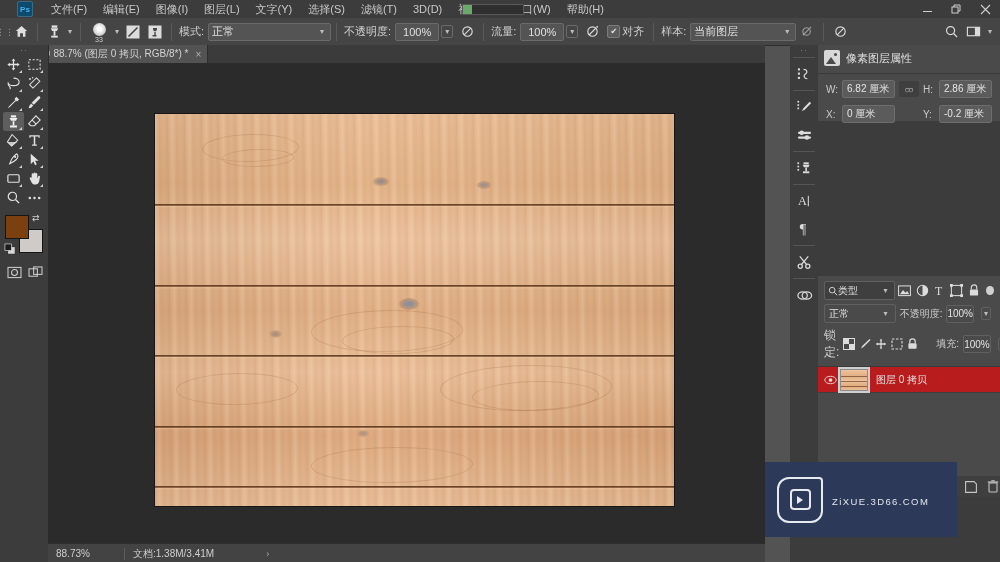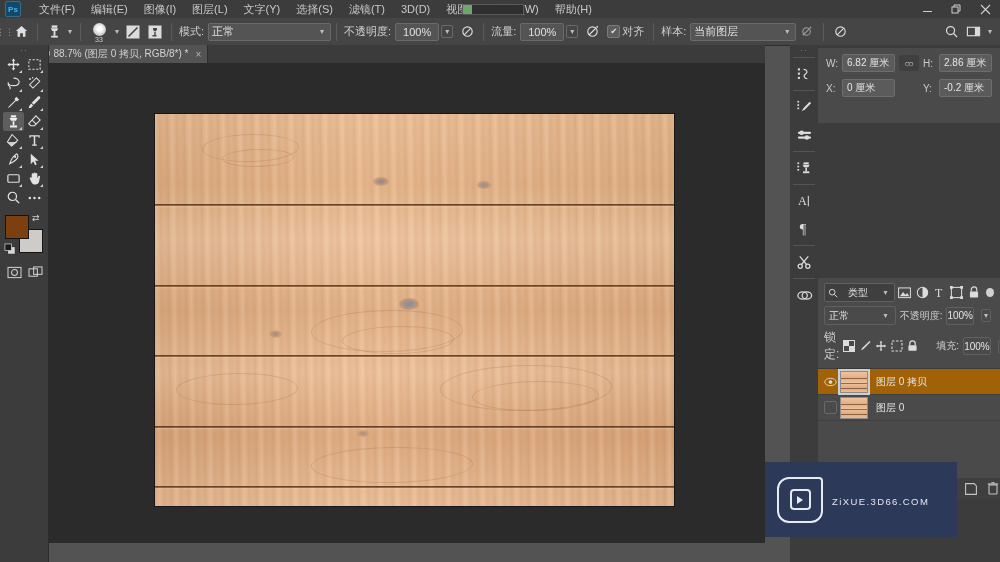--- a/index.html
+++ b/index.html
@@ -7,21 +7,21 @@
     width:1000px;height:562px;overflow:hidden;
     background:#535353;
     font-family:"Liberation Sans","DejaVu Sans",sans-serif;
     font-size:11px;color:#c8c8c8;
     -webkit-font-smoothing:antialiased;
   }
   .app{position:relative;width:1000px;height:562px;}
 
   
   .titlebar{position:absolute;left:0;top:0;width:1000px;height:18px;background:#3c3c3c;display:flex;align-items:center;}
-  .ps-logo{width:14px;height:14px;margin-left:5px;background:#0c4a6e;border:1px solid #3d6a85;color:#4fb0e8;
+  .ps-logo{width:14px;height:14px;margin-left:17px;background:#0c4a6e;border:1px solid #3d6a85;color:#4fb0e8;
            font-size:8px;font-weight:bold;display:flex;align-items:center;justify-content:center;border-radius:2px;}
   .menu{display:flex;align-items:center;margin-left:10px;}
   .menu-item{padding:2px 8px;font-size:11px;color:#c9c9c9;white-space:nowrap;}
   .progressbar{position:absolute;left:462px;top:4px;width:60px;height:9px;background:#2f2f2f;border:1px solid #5a5a5a;border-radius:1px;}
   .progressbar i{display:block;width:9px;height:100%;background:#6ca86c;}
   .wincontrols{position:absolute;right:0;top:0;height:18px;display:flex;align-items:center;}
   .wc{width:29px;height:18px;display:flex;align-items:center;justify-content:center;color:#cfcfcf;font-size:11px;}
   .wc svg{display:block;}
 
   
@@ -114,37 +114,37 @@
   .prop-row{display:flex;align-items:center;padding:0 8px 7px 8px;gap:4px;}
   .prop-lab{width:12px;font-size:10px;color:#cacaca;}
   .prop-field{flex:1;height:16px;background:#5b5b5b;border:1px solid #6d6d6d;border-radius:2px;
               display:flex;align-items:center;padding:0 4px;font-size:10px;color:#e6e6e6;}
   .link-btn{width:20px;height:16px;background:#3f3f3f;border-radius:2px;display:flex;align-items:center;
             justify-content:center;color:#c8c8c8;font-size:9px;}
 
   
   .lay-filter{display:flex;align-items:center;gap:3px;padding:5px 6px 4px 6px;}
   .lay-kind{width:74px;height:17px;background:#3f3f3f;border:1px solid #606060;border-radius:2px;
-            display:flex;align-items:center;padding:0 3px;gap:10px;font-size:10px;color:#dcdcdc;}
+            display:flex;align-items:center;padding:0 3px;gap:0;font-size:10px;color:#dcdcdc;}
   .lay-kind .v{flex:1;}
   .lf-ico{width:17px;height:17px;display:flex;align-items:center;justify-content:center;color:#dcdcdc;}
   .lay-toggle{width:9px;height:9px;border-radius:50%;background:#d0d0d0;margin-left:2px;}
   .lay-blend{display:flex;align-items:center;gap:4px;padding:0 6px 4px 6px;}
   .blend-sel{width:96px;height:17px;background:#4a4a4a;border:1px solid #606060;border-radius:2px;
              display:flex;align-items:center;padding:0 4px;font-size:10px;color:#e4e4e4;}
   .blend-sel .v{flex:1;}
   .opa-lab{font-size:10px;color:#cdcdcd;white-space:nowrap;}
   .opa-val{width:32px;height:16px;background:#4a4a4a;border:1px solid #606060;border-radius:2px;
            display:flex;align-items:center;justify-content:center;font-size:10px;color:#e4e4e4;}
   .lay-lock{display:flex;align-items:center;gap:4px;padding:0 6px 5px 6px;}
   .lock-lab{font-size:12px;color:#cdcdcd;}
   .lock-ico{width:14px;height:14px;display:flex;align-items:center;justify-content:center;color:#dcdcdc;}
   .layer-list{border-top:1px solid #3a3a3a;}
   .layer-row{height:25px;display:flex;align-items:center;border-bottom:1px solid #3f3f3f;padding-left:4px;}
-  .layer-row.selected{background:#a16207;}
+  .layer-row.selected{background:#b91c1c;}
   .eye{width:16px;height:16px;display:flex;align-items:center;justify-content:center;color:#dcdcdc;}
   .eye-empty{width:11px;height:11px;border:1px solid #6a6a6a;border-radius:2px;}
   .thumb{width:26px;height:20px;margin-left:2px;border:1px solid #8c8c8c;position:relative;overflow:hidden;
     background:linear-gradient(180deg,#eec49e 0%,#e3ae83 30%,#edc49f 55%,#dfa97d 80%,#ebbd95 100%);}
   .thumb.sel-frame{outline:2px solid #cfcfcf;outline-offset:0px;}
   .thumb .ln{position:absolute;left:0;right:0;height:1px;background:rgba(90,50,20,0.6);}
   .layer-name{margin-left:8px;font-size:10px;color:#e6e6e6;}
   .lay-footer{position:absolute;left:0;bottom:0;width:182px;height:21px;background:#3f3f3f;
               display:flex;align-items:center;justify-content:flex-end;gap:8px;padding-right:8px;color:#c4c4c4;}
   .lf-btn{width:14px;height:14px;display:flex;align-items:center;justify-content:center;}
@@ -477,20 +477,26 @@
         <div class="grain" style="left:30%;top:50%;width:150px;height:40px;transform:rotate(-1deg);"></div>
         <div class="grain" style="left:36%;top:54%;width:110px;height:26px;transform:rotate(-1deg);"></div>
         <div class="grain" style="left:55%;top:64%;width:170px;height:44px;transform:rotate(-1deg);"></div>
         <div class="grain" style="left:61%;top:68%;width:125px;height:28px;transform:rotate(-1deg);"></div>
         <div class="grain" style="left:4%;top:66%;width:120px;height:30px;transform:rotate(-1deg);"></div>
         <div class="grain" style="left:30%;top:85%;width:160px;height:34px;transform:rotate(-0.8deg);"></div>
       </div>
     </div>
   </div>
 
+  <div class="statusbar">
+    <div class="sb-zoom">88.73%</div>
+    <div class="sb-div"></div>
+    <div class="sb-doc">文档:1.38M/3.41M</div>
+    <div class="sb-arrow">›</div>
+  </div>
 
   <div class="icondock">
     <div class="dock-grip">··</div>
     <div class="dock-sep"></div>
     <div class="dock-ico">
       <svg width="17" height="17" viewBox="0 0 18 18">
         <rect x="2" y="2.5" width="2.2" height="2.2" fill="#dcdcdc"></rect>
           <rect x="2" y="7" width="2.2" height="2.2" fill="#dcdcdc"></rect>
           <rect x="2" y="11.5" width="2.2" height="2.2" fill="#dcdcdc"></rect>
         <path d="M8 3.5 C12 3.5 12.5 7 10 8.5 C7.5 10 8.5 13.5 12 13.5" fill="none" stroke="#dcdcdc" stroke-width="1.3"></path>
@@ -550,20 +556,24 @@
       <svg width="17" height="17" viewBox="0 0 18 18">
         <ellipse cx="7" cy="9" rx="5" ry="3.8" fill="none" stroke="#dcdcdc" stroke-width="1.3"></ellipse>
         <ellipse cx="11.5" cy="9" rx="5" ry="3.8" fill="none" stroke="#dcdcdc" stroke-width="1.3"></ellipse>
       </svg>
     </div>
   </div>
 
   <div class="rightpanels">
 
     <div class="panel-body" style="height:76px;">
+      <div class="prop-head">
+        <span class="prop-ico"></span>
+        <span class="prop-title">像素图层属性</span>
+      </div>
       <div class="prop-rule"></div>
       <div class="prop-row">
         <span class="prop-lab">W:</span>
         <span class="prop-field">6.82 厘米</span>
         <span class="link-btn">ထ</span>
         <span class="prop-lab">H:</span>
         <span class="prop-field">2.86 厘米</span>
       </div>
       <div class="prop-row">
         <span class="prop-lab">X:</span>
@@ -675,31 +685,20 @@
                 <circle cx="7" cy="5" r="2" fill="#dcdcdc"></circle>
               </svg>
           </span>
           <span class="thumb sel-frame">
             <span class="ln" style="top:30%"></span>
               <span class="ln" style="top:58%"></span>
               <span class="ln" style="top:82%"></span>
           </span>
           <span class="layer-name">图层 0 拷贝</span>
         </div>
-        <div class="layer-row">
-          <span class="eye">
-              <span class="eye-empty"></span>
-            </span>
-          <span class="thumb">
-            <span class="ln" style="top:30%"></span>
-              <span class="ln" style="top:58%"></span>
-              <span class="ln" style="top:82%"></span>
-          </span>
-          <span class="layer-name">图层 0</span>
-        </div>
       </div>
 
       <div class="lay-footer">
         <span class="lf-btn" style="font-size:9px;color:#8e8e8e;">GD</span>
         <span class="lf-btn" style="font-style:italic;font-family:'Liberation Serif',serif;font-size:12px;">fx</span>
         <span class="lf-btn">
           <svg width="14" height="12" viewBox="0 0 14 12">
               <rect x="0.6" y="0.6" width="12.8" height="10.8" rx="1" fill="none" stroke="#c4c4c4" stroke-width="1.1"></rect>
               <circle cx="7" cy="6" r="3" fill="#c4c4c4"></circle>
             </svg>

